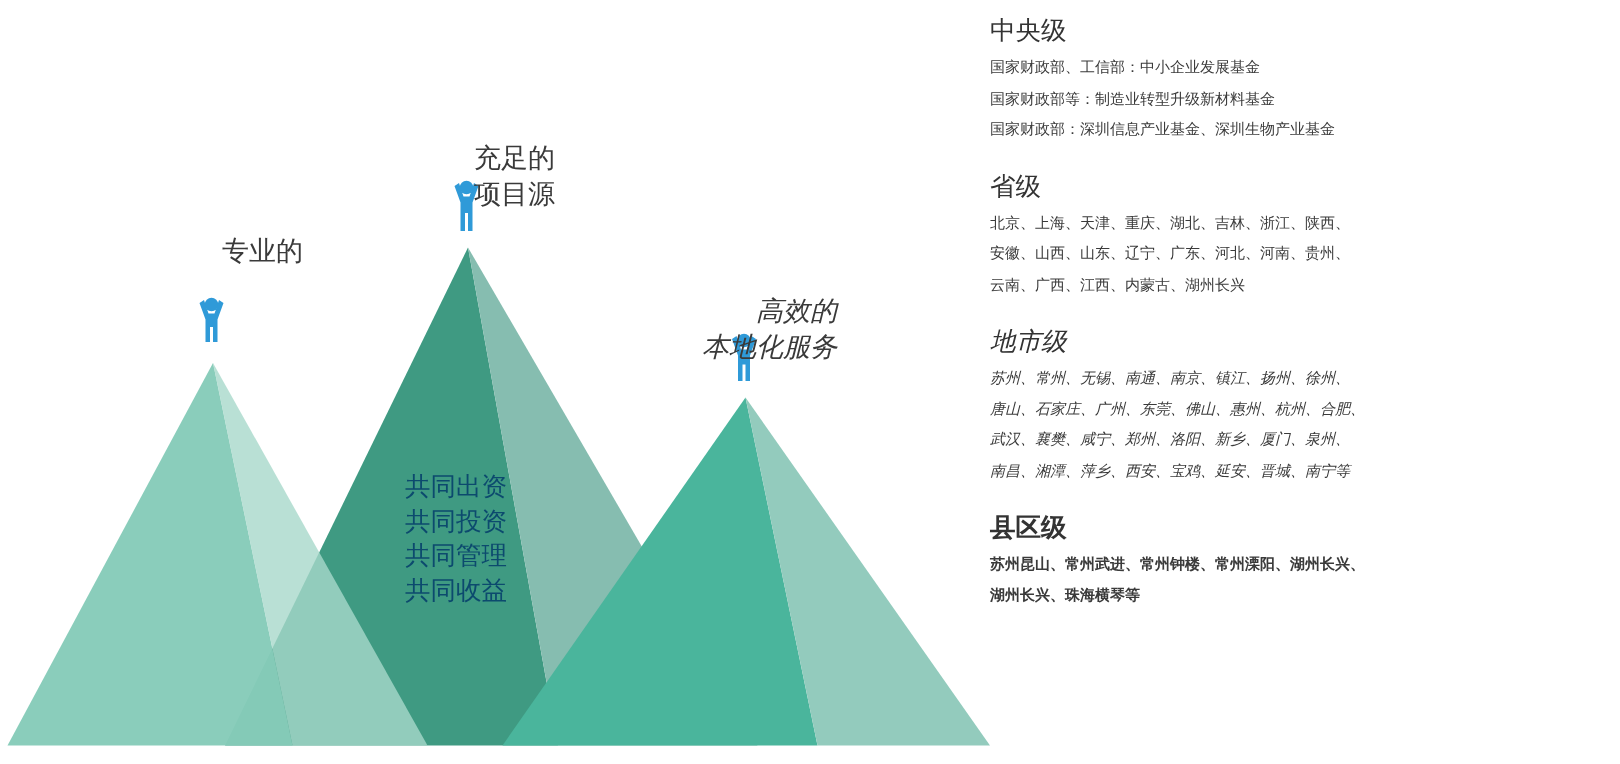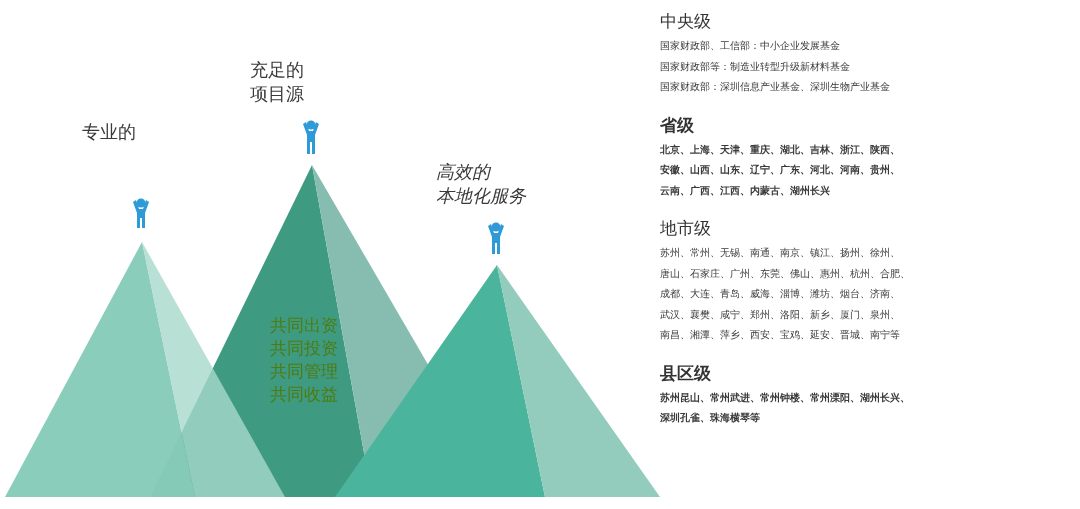--- a/index.html
+++ b/index.html
@@ -1,20 +1,20 @@
 <!DOCTYPE html>
 <html><head>
 <meta charset="utf-8">
 <style>
   html, body { margin:0; padding:0; }
   body { width:1080px; height:509px; background:#ffffff; position:relative; overflow:hidden;
          font-family: "DejaVu Sans", "Liberation Sans", sans-serif; color:#333; }
   #mountains { position:absolute; left:0; top:0; }
-  .peak-label { position:absolute; font-size:18px; line-height:24px; color:#3a3a3a; text-align:left; white-space:nowrap; }
-  .center-list { position:absolute; left:270px; top:314px; font-size:17px; line-height:23px; color:#4d7c0f; }
+  .peak-label { position:absolute; font-size:18px; line-height:24px; color:#3a3a3a; text-align:right; white-space:nowrap;margin-top:36px; }
+  .center-list { position:absolute; left:270px; top:314px; font-size:17px; line-height:23px; color:#0c4a6e; }
   .center-list div { white-space:nowrap; }
   .panel { position:absolute; left:660px; top:8px; width:415px; }
   .sec { margin-bottom:10px; }
   .sec-title { font-size:17px; line-height:26px; color:#333; margin-bottom:2px; }
   .sec-line { font-size:10px; line-height:20.5px; color:#3a3a3a; white-space:nowrap; }
 </style>
 </head>
 <body>
 
 <svg id="mountains" width="670" height="509" viewBox="0 0 670 509">
@@ -61,32 +61,31 @@
   <div>共同收益</div>
 </div>
 
 <div class="panel">
   <div class="sec">
     <div class="sec-title">中央级</div>
     <div class="sec-line">国家财政部、工信部：中小企业发展基金</div>
     <div class="sec-line">国家财政部等：制造业转型升级新材料基金</div>
     <div class="sec-line">国家财政部：深圳信息产业基金、深圳生物产业基金</div>
   </div>
-  <div class="sec" style="margin-top:14px;font-weight:bold;">
+  <div class="sec" style="margin-top:14px;">
     <div class="sec-title">省级</div>
     <div class="sec-line">北京、上海、天津、重庆、湖北、吉林、浙江、陕西、</div>
     <div class="sec-line">安徽、山西、山东、辽宁、广东、河北、河南、贵州、</div>
     <div class="sec-line">云南、广西、江西、内蒙古、湖州长兴</div>
   </div>
-  <div class="sec" style="margin-top:14px;">
+  <div class="sec" style="margin-top:14px;font-style:italic;">
     <div class="sec-title">地市级</div>
     <div class="sec-line">苏州、常州、无锡、南通、南京、镇江、扬州、徐州、</div>
     <div class="sec-line">唐山、石家庄、广州、东莞、佛山、惠州、杭州、合肥、</div>
-    <div class="sec-line">成都、大连、青岛、威海、淄博、潍坊、烟台、济南、</div>
     <div class="sec-line">武汉、襄樊、咸宁、郑州、洛阳、新乡、厦门、泉州、</div>
     <div class="sec-line">南昌、湘潭、萍乡、西安、宝鸡、延安、晋城、南宁等</div>
   </div>
   <div class="sec" style="margin-top:14px;font-weight:bold;">
     <div class="sec-title">县区级</div>
     <div class="sec-line">苏州昆山、常州武进、常州钟楼、常州溧阳、湖州长兴、</div>
-    <div class="sec-line">深圳孔雀、珠海横琴等</div>
+    <div class="sec-line">湖州长兴、珠海横琴等</div>
   </div>
 </div>
 
 </body></html>

